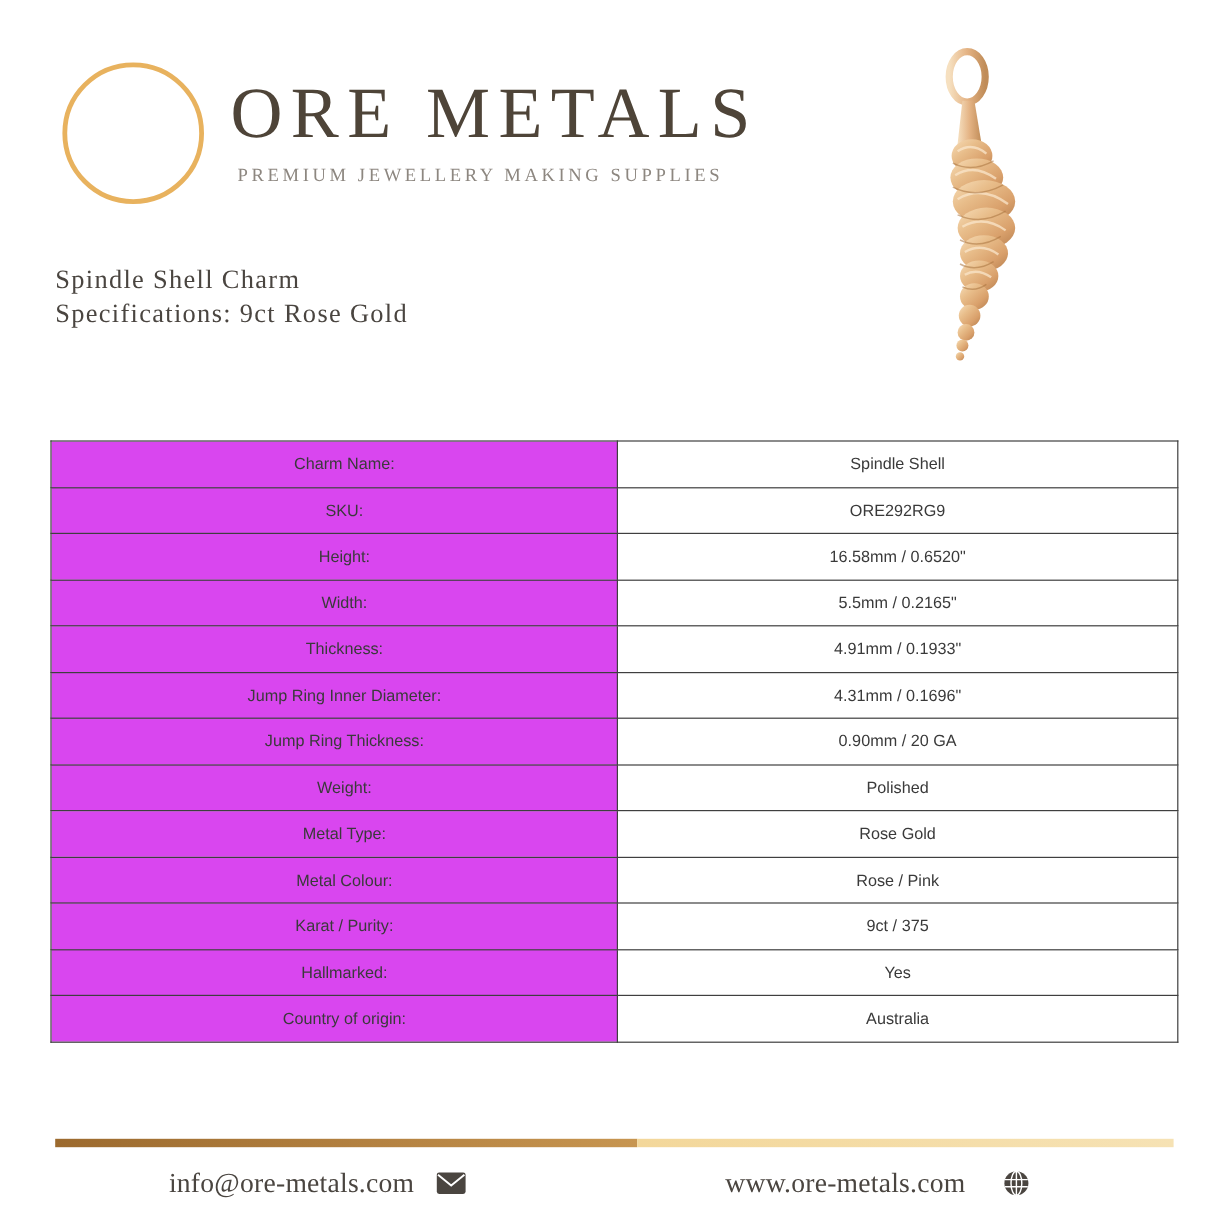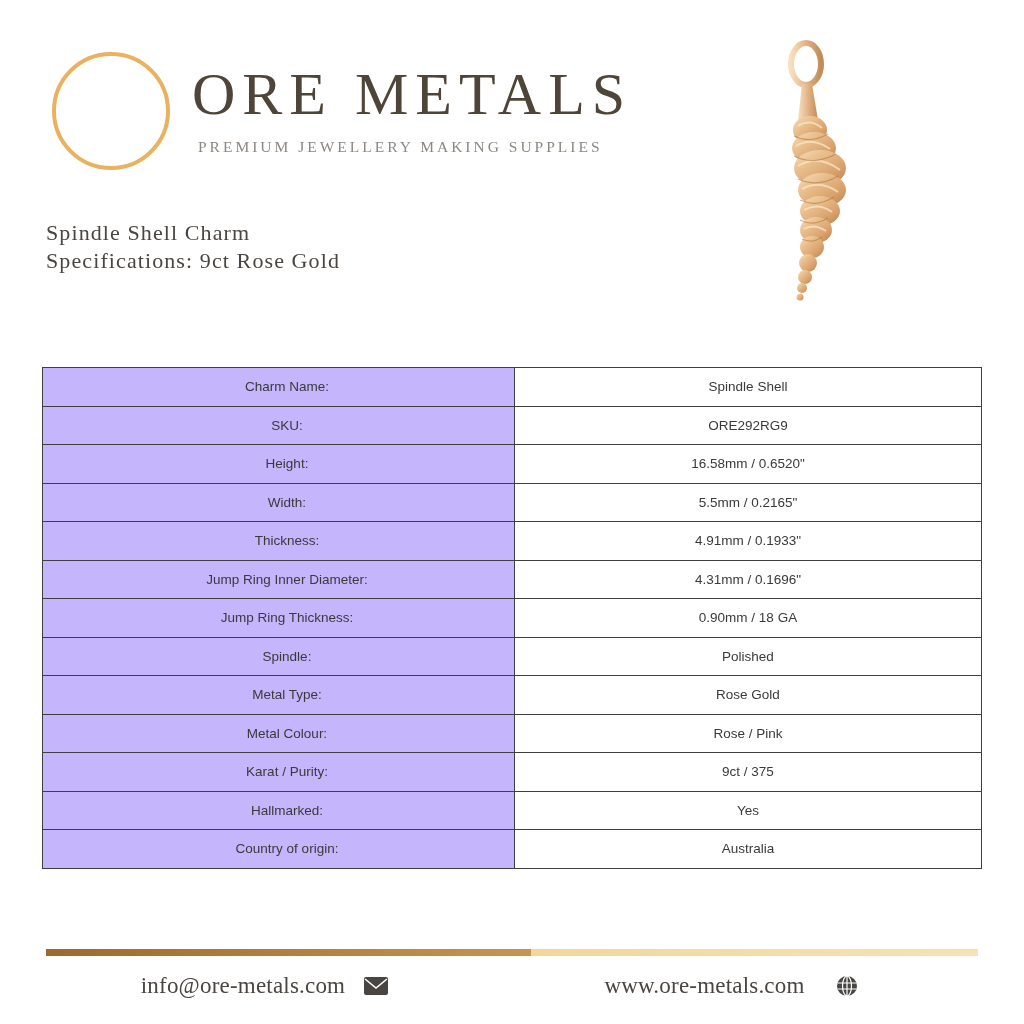--- a/index.html
+++ b/index.html
@@ -89,21 +89,21 @@
     border: 1px solid #3f3f3f;
     height: 38.5px;
     font-size: 13.5px;
     text-align: center;
     vertical-align: middle;
     padding: 0 6px;
     color: #3a3a3a;
   }
   .spec-table td.label {
     width: 472px;
-    background: #c4b5fd;
+    background: #d946ef;
     padding-left: 23px;
   }
   .spec-table td.value {
     background: #ffffff;
   }
 
   
   .footer-bar {
     position: absolute;
     left: 46px; top: 949px;
@@ -235,24 +235,24 @@
       <tr>
         <td class="label">Thickness:</td>
         <td class="value">4.91mm / 0.1933"</td>
       </tr>
       <tr>
         <td class="label">Jump Ring Inner Diameter:</td>
         <td class="value">4.31mm / 0.1696"</td>
       </tr>
       <tr>
         <td class="label">Jump Ring Thickness:</td>
-        <td class="value">0.90mm / 18 GA</td>
-      </tr>
-      <tr>
-        <td class="label">Spindle:</td>
+        <td class="value">0.90mm / 20 GA</td>
+      </tr>
+      <tr>
+        <td class="label">Weight:</td>
         <td class="value">Polished</td>
       </tr>
       <tr>
         <td class="label">Metal Type:</td>
         <td class="value">Rose Gold</td>
       </tr>
       <tr>
         <td class="label">Metal Colour:</td>
         <td class="value">Rose / Pink</td>
       </tr>

